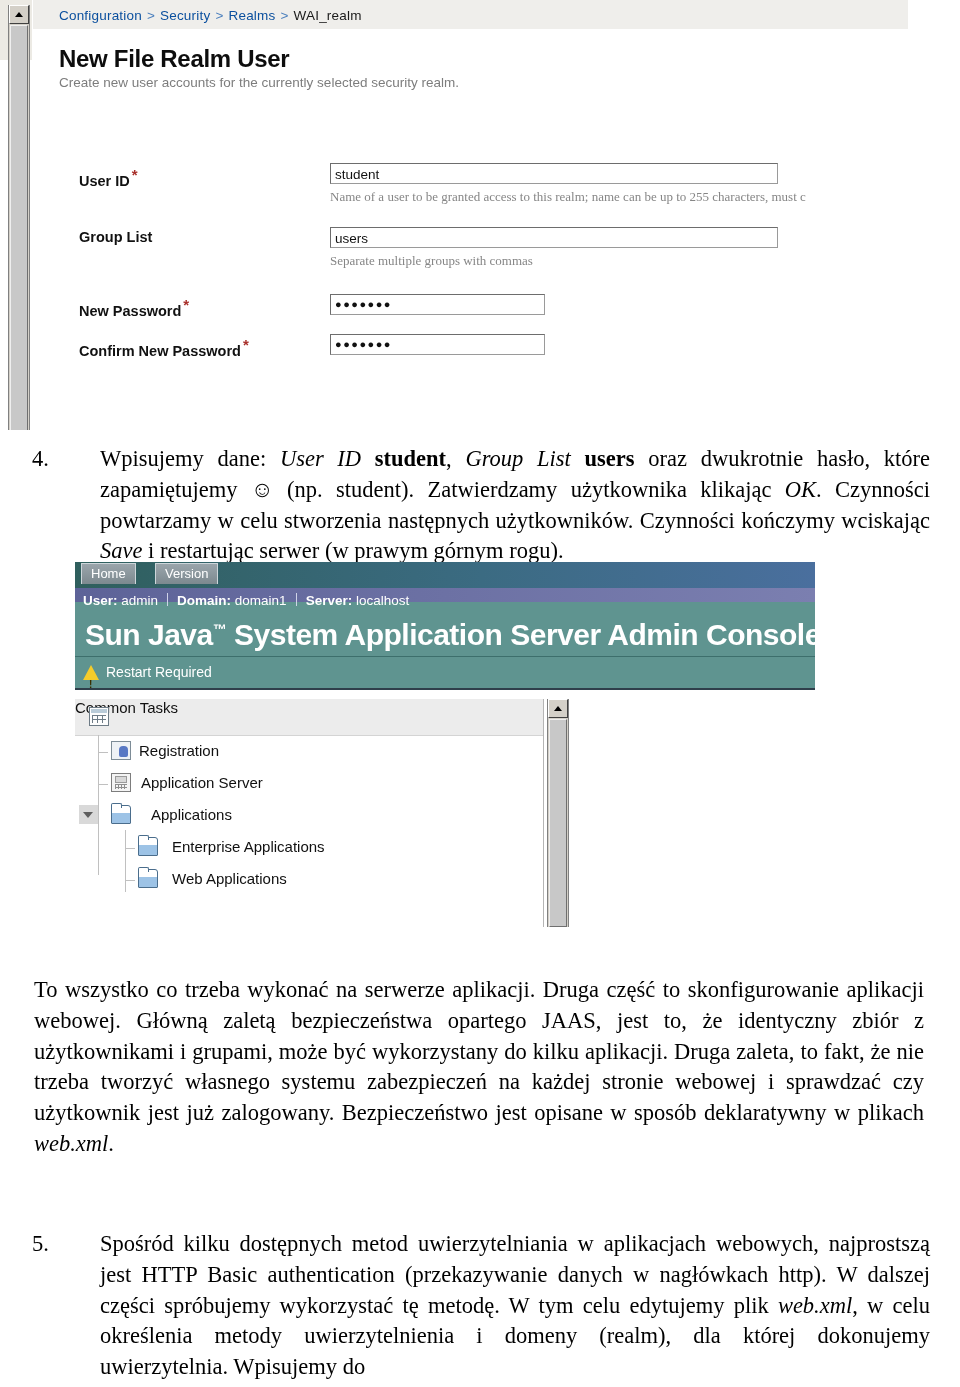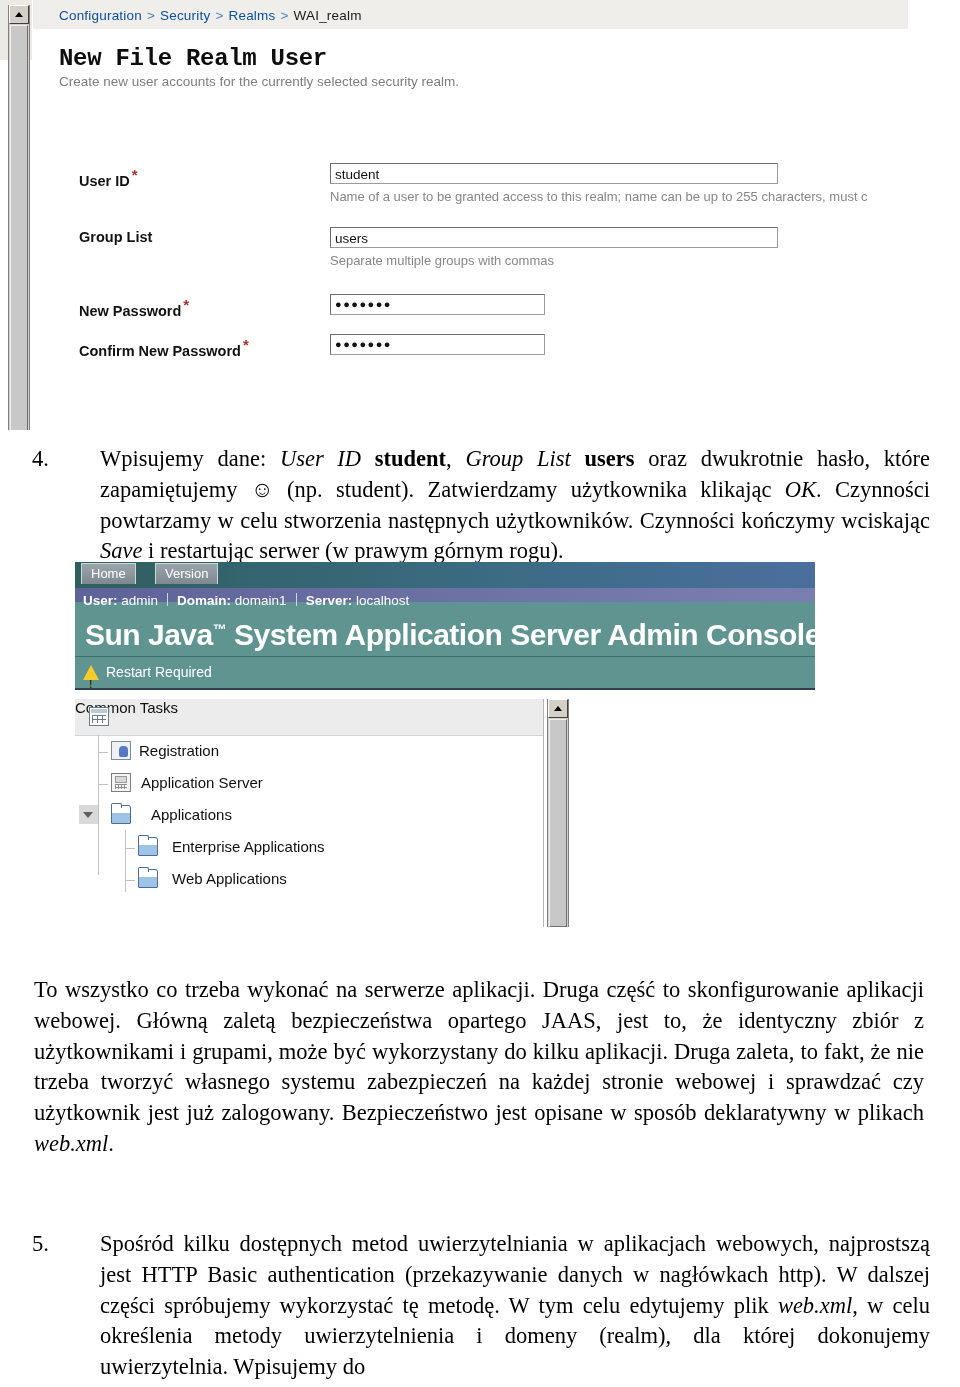--- a/index.html
+++ b/index.html
@@ -62,21 +62,21 @@
     padding:8px 0 6px 26px;
     font-family:"Liberation Sans",sans-serif;
     font-size:13.5px;
     color:#0a4f9e;
     letter-spacing:.2px;
     white-space:nowrap;
   }
   .crumbbar .sep{color:#4b7fbd;margin:0 5px;}
   .crumbbar .cur{color:#1a1a1a;}
   .pagehead{
-    font-family:Liberation Mono, monospace;
+    font-family:Liberation Sans, sans-serif;
     font-weight:bold;
     font-size:24px;
     color:#0d0d0d;
     margin:16px 0 2px 26px;
     letter-spacing:-.3px;
   }
   .pagesub{
     font-family:"Liberation Sans",sans-serif;
     font-size:13.5px;
     color:#7d7d7d;
@@ -102,21 +102,21 @@
     font-size:13.5px;
     color:#111;
     padding:2px 4px;
     height:21px;
     line-height:17px;
     overflow:hidden;
     white-space:nowrap;
   }
   .fhelp{
     position:absolute;
-    font-family:Liberation Sans, sans-serif;
+    font-family:Liberation Serif, serif;
     font-size:13px;
     color:#868686;
     white-space:nowrap;
   }
   .dots{letter-spacing:1.5px;font-size:11px;}
 
   
   .numlist{
     position:absolute;left:0;width:960px;
     font-family:"Liberation Serif",serif;

